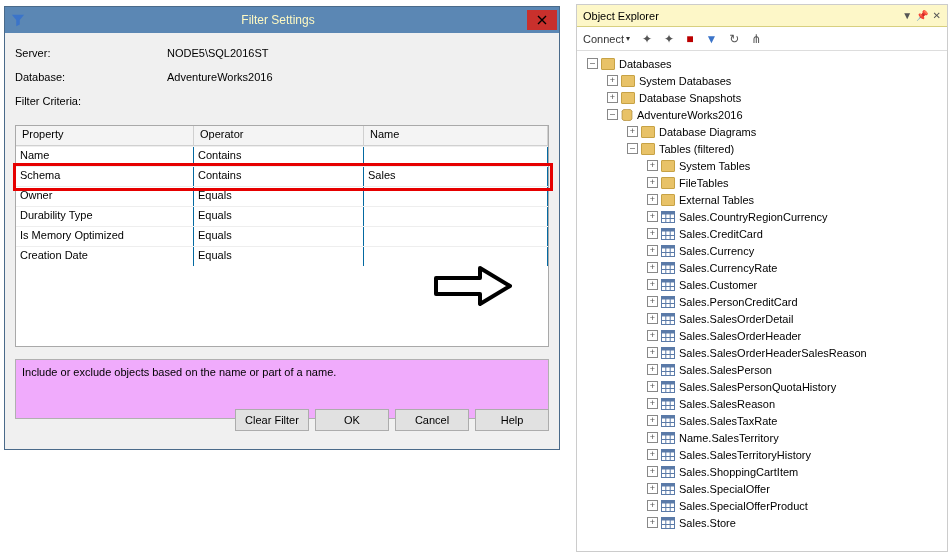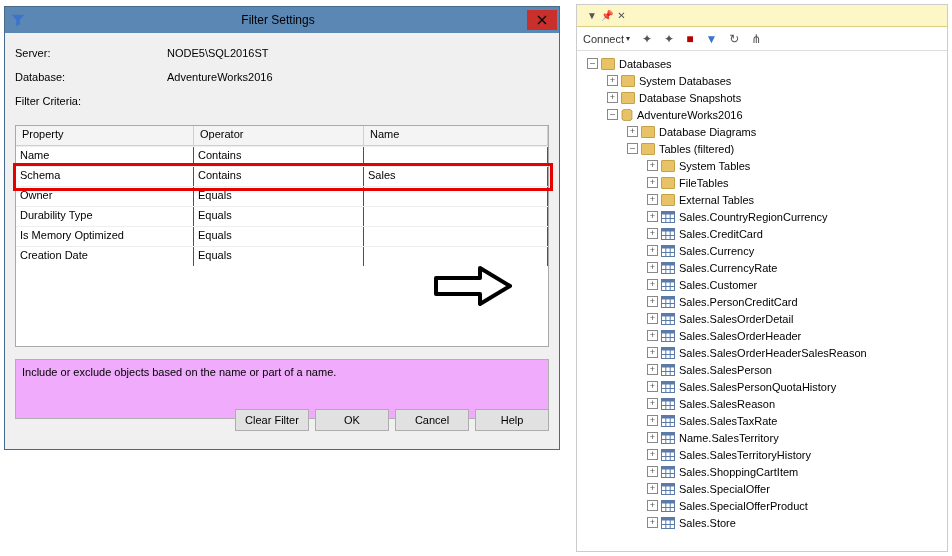--- a/index.html
+++ b/index.html
@@ -2,21 +2,21 @@
 <html><head>
 <meta charset="utf-8">
 <style>
   * { box-sizing: border-box; margin: 0; padding: 0; font-family: "Segoe UI", Tahoma, sans-serif; font-size: 11px; }
   body { width: 952px; height: 556px; background: #fff; position: relative; overflow: hidden; }
 
   
   .dialog { position: absolute; left: 4px; top: 6px; width: 556px; height: 444px; border: 1px solid #4a6a8a; background: #f0f0f0; }
   .titlebar { height: 26px; background: #5b87b4; display: flex; align-items: center; padding: 0 0 0 6px; }
   .titlebar .funnel { width: 14px; height: 14px; margin-right: 4px; }
-  .titlebar .title { flex: 1; text-align: center; color: #000000; font-size: 12px; }
+  .titlebar .title { flex: 1; text-align: center; color: #fef9c3; font-size: 12px; }
   .titlebar .close { width: 30px; height: 20px; background: #c9302c; display: flex; align-items: center; justify-content: center; margin-right: 2px; }
   .titlebar .close svg path { stroke: #000; }
   .dbody { position: absolute; left: 10px; right: 10px; top: 36px; bottom: 10px; }
   .field-row { display: flex; align-items: center; height: 20px; margin-bottom: 4px; }
   .field-row .label { width: 112px; color: #000; }
   .field-row .value { color: #000; padding-left: 40px; }
 
   .grid { position: absolute; left: 0; right: 0; top: 82px; height: 222px; background: #fff; border: 1px solid #a9a9a9; }
   .ghead { display: flex; height: 20px; background: #f4f4f4; }
   .ghead div { border-right: 1px solid #d0d0d0; border-bottom: 1px solid #d0d0d0; padding: 2px 6px; color: #000; }
@@ -134,20 +134,21 @@
     </div>
   </div>
 </div>
 
 <svg class="arrow" viewBox="0 0 78 40">
   <path d="M2 12 H46 V2 L76 20 L46 38 V28 H2 Z" fill="none" stroke="#000" stroke-width="4" stroke-linejoin="round"></path>
 </svg>
 
 <div class="oe">
   <div class="oe-title">
+    <span class="t">Object Explorer</span>
     <span class="ctrl">▼</span>
     <span class="ctrl">📌</span>
     <span class="ctrl">✕</span>
   </div>
   <div class="oe-toolbar">
     <span class="dd">
       <span>Connect</span>
       <span style="font-size:8px;">▾</span>
     </span>
     <span class="tb-icon">✦</span>

